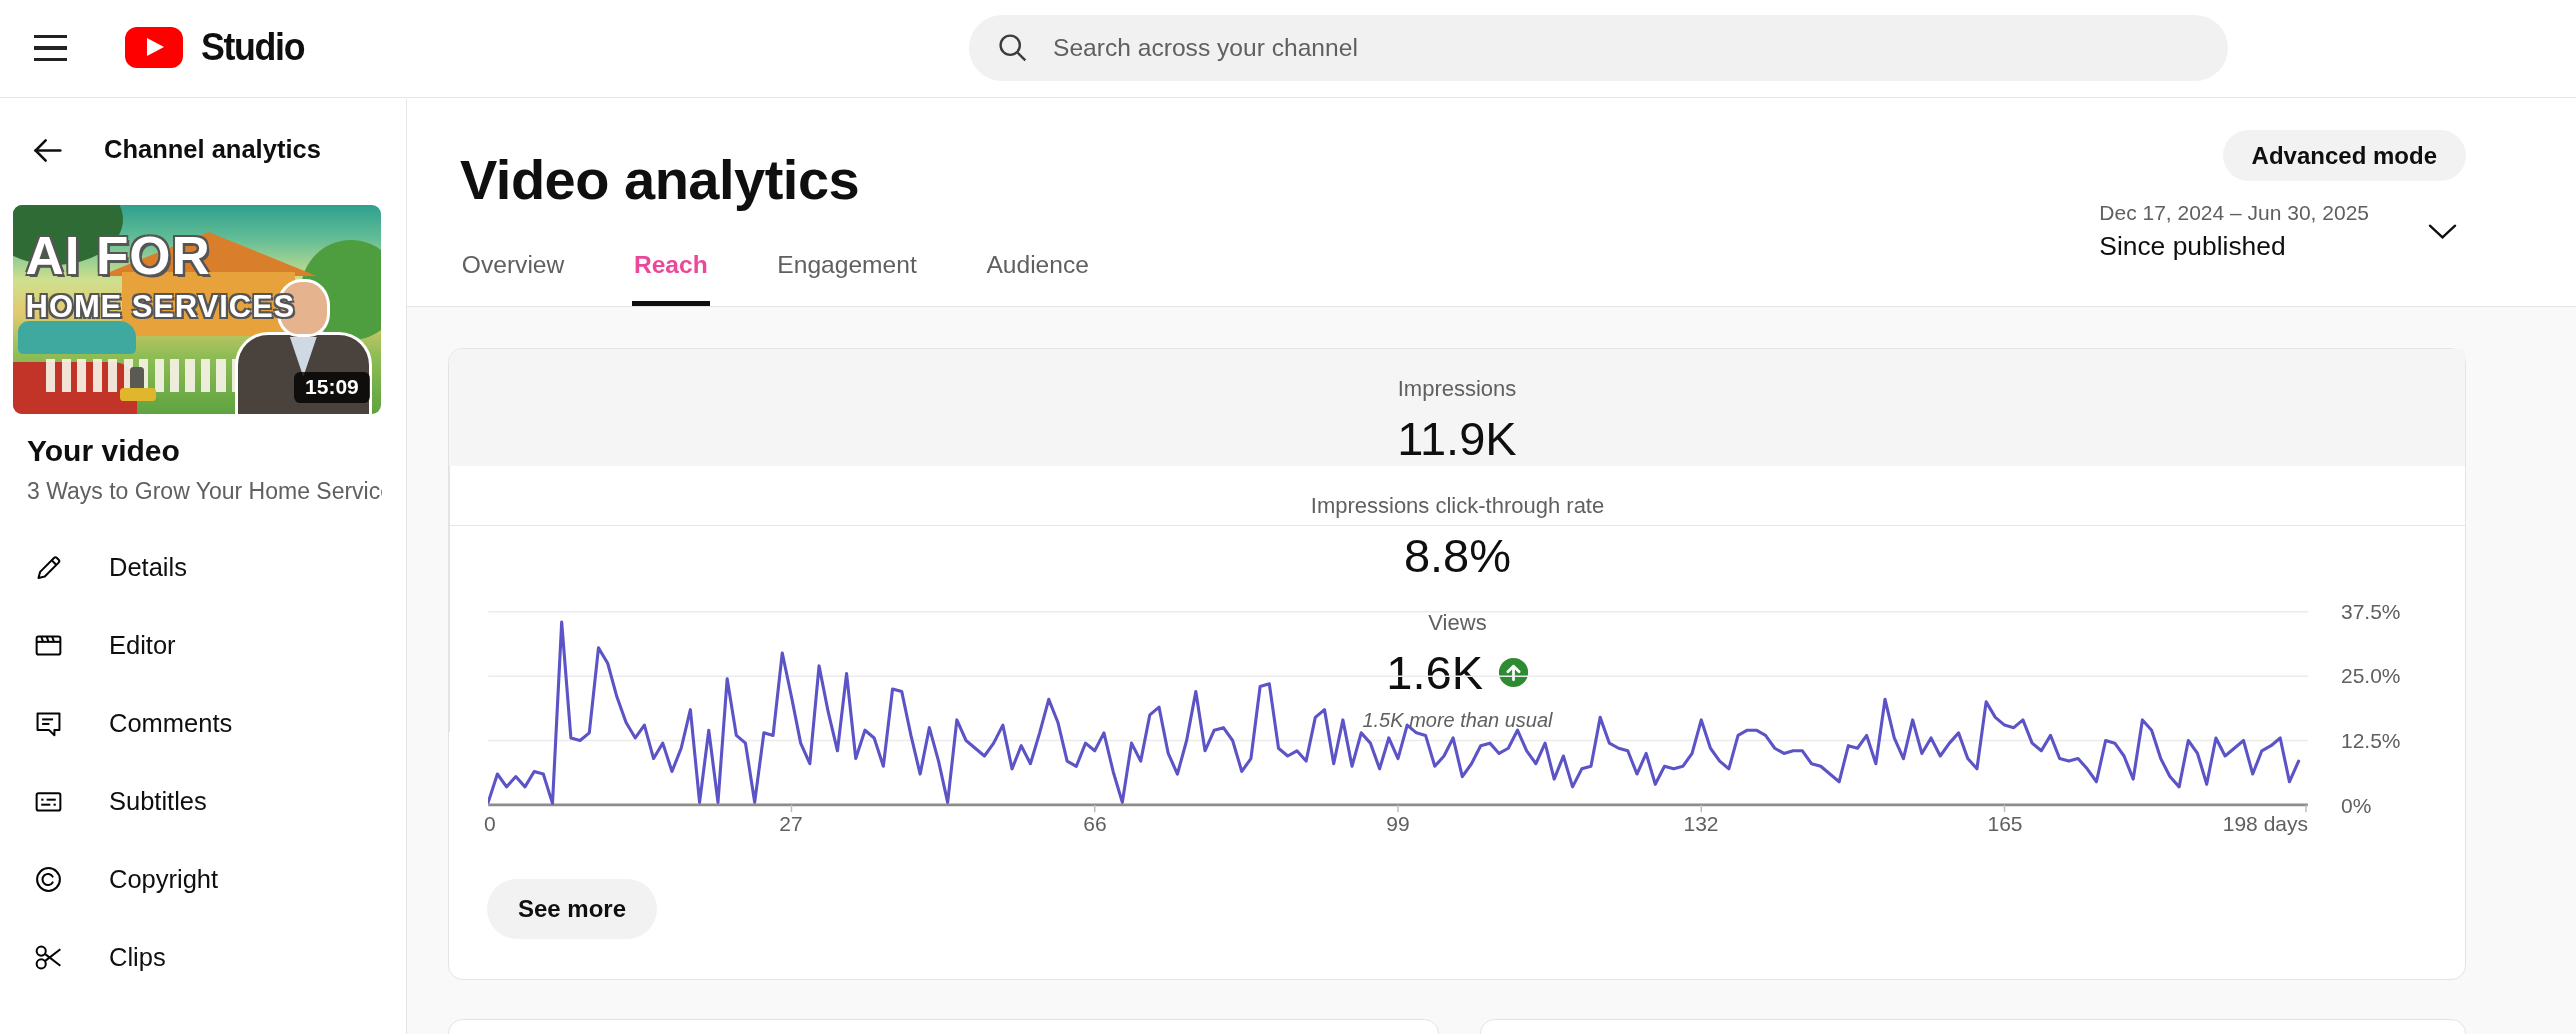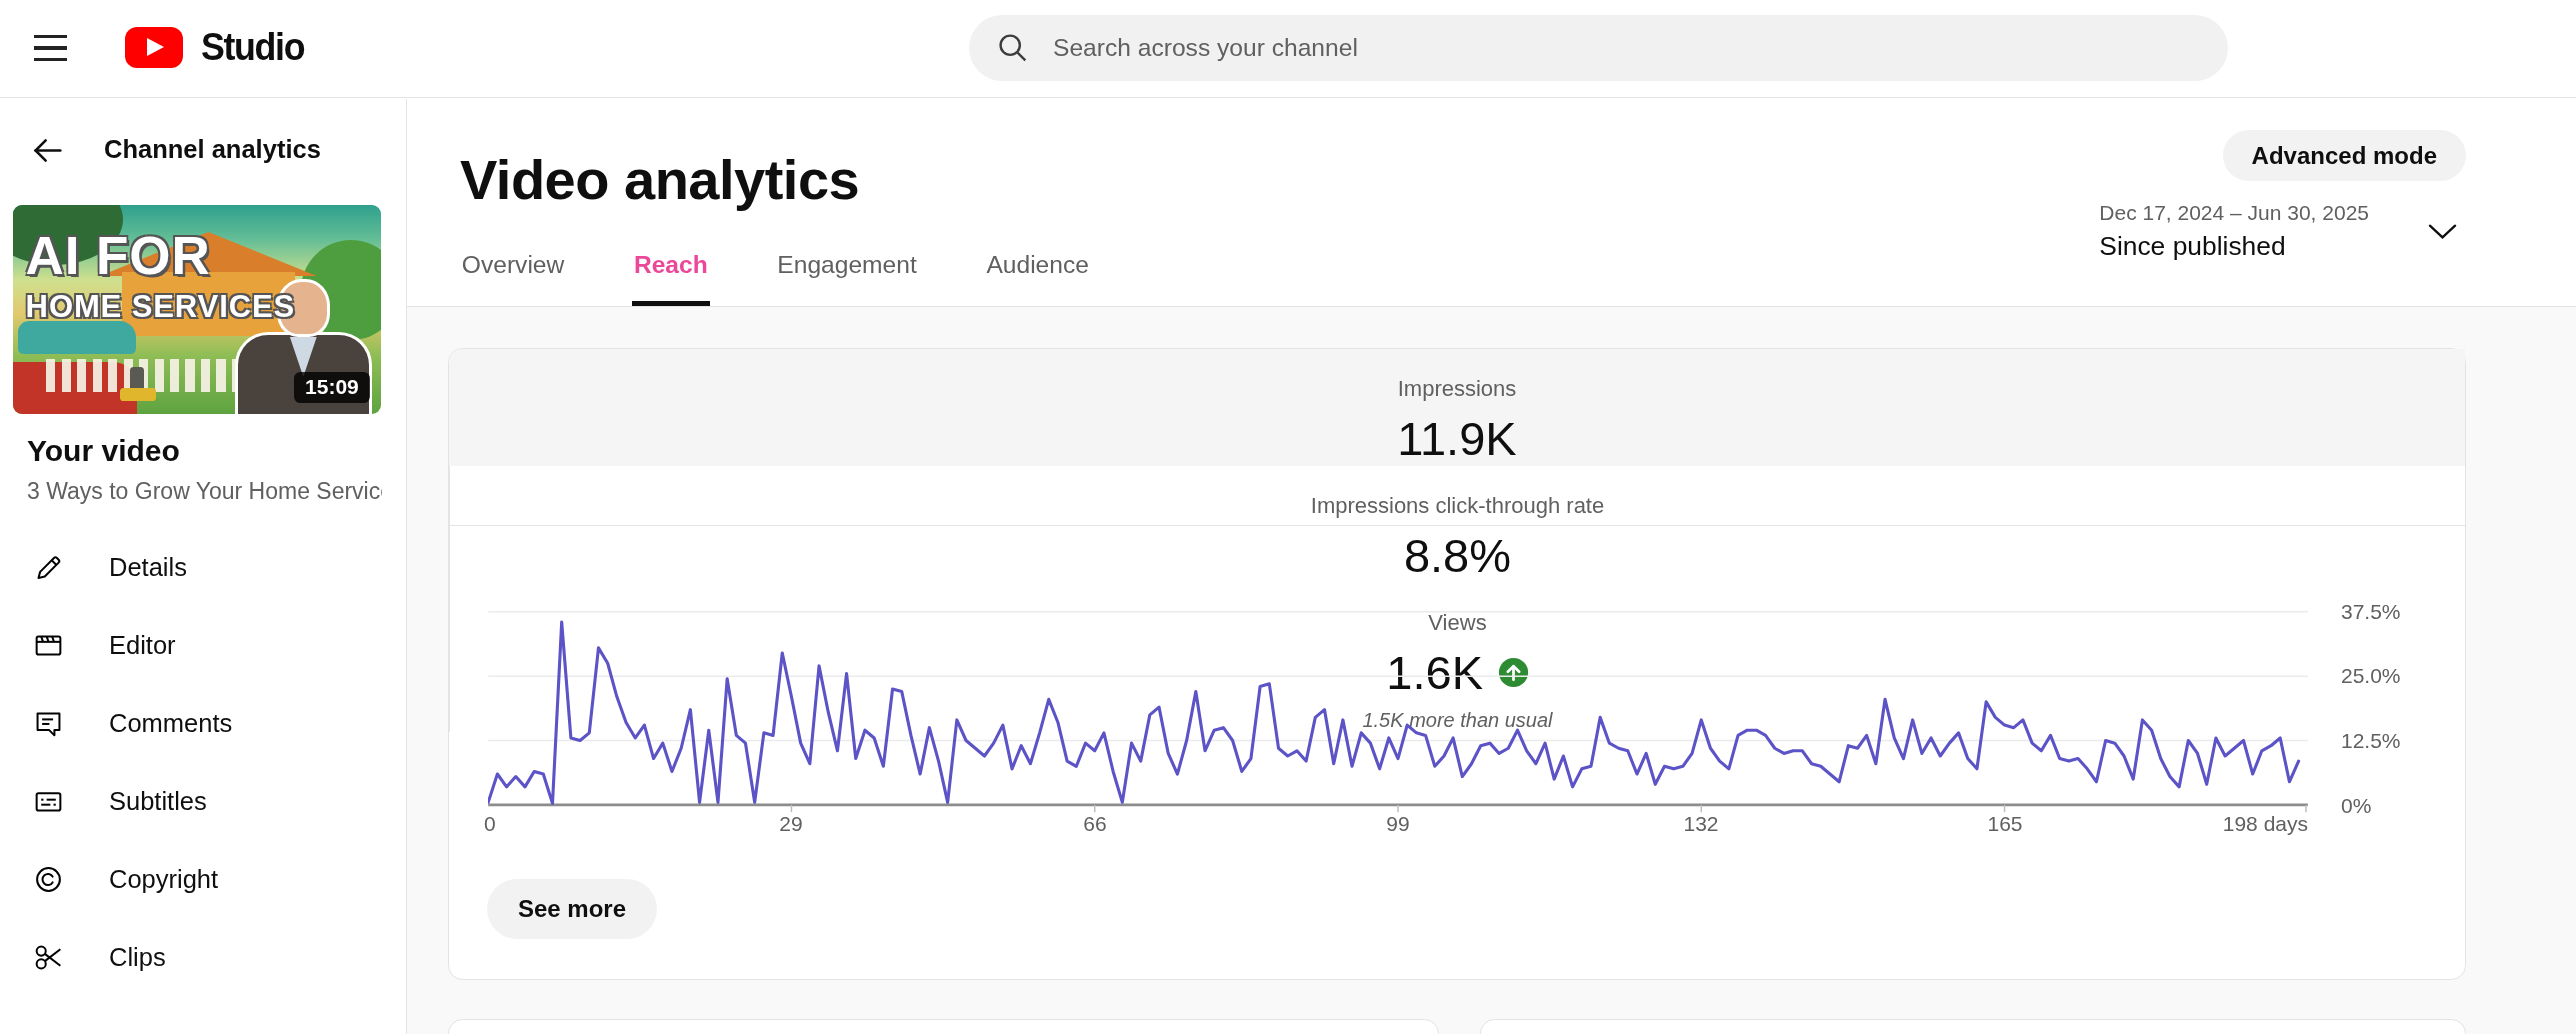--- a/index.html
+++ b/index.html
@@ -284,21 +284,21 @@
               <line x1="1332" y1="214" x2="1332" y2="222"></line>
               <line x1="1665" y1="214" x2="1665" y2="222"></line>
               <line x1="1996" y1="214" x2="1996" y2="222"></line>
             </g>
             <polyline fill="none" stroke="#5b53c6" stroke-width="3.4" stroke-linejoin="round" stroke-linecap="round" points="0.0,211.2 10.1,180.1 20.2,194.2 30.3,182.9 40.4,194.2 50.5,177.3 60.5,180.1 70.6,212.3 80.7,13.3 90.8,140.5 100.9,143.3 111.0,134.9 121.1,41.6 131.2,58.5 141.3,95.3 151.4,123.5 161.5,140.5 171.5,126.4 181.6,163.1 191.7,146.2 201.8,177.3 211.9,151.8 222.0,109.4 232.1,211.2 242.2,132.0 252.3,211.2 262.4,75.5 272.5,137.7 282.5,146.2 292.6,211.2 302.7,134.9 312.8,137.7 322.9,47.2 333.0,95.3 343.1,146.2 353.2,168.8 363.3,61.4 373.4,112.2 383.5,154.6 393.5,69.8 403.6,163.1 413.7,132.0 423.8,140.5 433.9,171.6 444.0,86.8 454.1,89.6 464.2,137.7 474.3,180.1 484.4,129.2 494.5,165.9 504.5,211.2 514.6,120.7 524.7,143.3 534.8,151.8 544.9,160.3 555.0,146.2 565.1,126.4 575.2,174.4 585.3,149.0 595.4,168.8 605.5,134.9 615.5,98.1 625.6,123.5 635.7,165.9 645.8,171.6 655.9,146.2 666.0,154.6 676.1,134.9 686.2,177.3 696.3,211.2 706.4,146.2 716.5,165.9 726.5,115.1 736.6,106.6 746.7,157.5 756.8,180.1 766.9,143.3 777.0,89.6 787.1,154.6 797.2,132.0 807.3,129.2 817.4,143.3 827.5,177.3 837.5,163.1 847.6,84.0 857.7,81.1 867.8,151.8 877.9,160.3 888.0,154.6 898.1,165.9 908.2,117.9 918.3,109.4 928.4,168.8 938.5,120.7 948.5,171.6 958.6,134.9 968.7,146.2 978.8,174.4 988.9,140.5 999.0,163.1 1009.1,126.4 1019.2,134.9 1029.3,137.7 1039.4,171.6 1049.5,160.3 1059.5,140.5 1069.6,182.9 1079.7,168.8 1089.8,149.0 1099.9,146.2 1110.0,157.5 1120.1,151.8 1130.2,132.0 1140.3,154.6 1150.4,168.8 1160.5,146.2 1170.5,185.7 1180.6,160.3 1190.7,194.2 1200.8,174.4 1210.9,171.6 1221.0,117.9 1231.1,146.2 1241.2,151.8 1251.3,154.6 1261.4,180.1 1271.5,157.5 1281.5,191.4 1291.6,171.6 1301.7,174.4 1311.8,171.6 1321.9,157.5 1332.0,120.7 1342.1,151.8 1352.2,165.9 1362.3,174.4 1372.4,137.7 1382.5,132.0 1392.5,132.0 1402.6,137.7 1412.7,151.8 1422.8,157.5 1432.9,154.6 1443.0,154.6 1453.1,168.8 1463.2,171.6 1473.3,180.1 1483.4,188.6 1493.5,149.0 1503.5,151.8 1513.6,137.7 1523.7,168.8 1533.8,98.1 1543.9,140.5 1554.0,163.1 1564.1,120.7 1574.2,157.5 1584.3,140.5 1594.4,160.3 1604.5,146.2 1614.5,134.9 1624.6,163.1 1634.7,174.4 1644.8,100.9 1654.9,117.9 1665.0,126.4 1675.1,129.2 1685.2,120.7 1695.3,146.2 1705.4,154.6 1715.5,137.7 1725.5,163.1 1735.6,165.9 1745.7,163.1 1755.8,174.4 1765.9,188.6 1776.0,143.3 1786.1,146.2 1796.2,160.3 1806.3,185.7 1816.4,120.7 1826.5,132.0 1836.5,163.1 1846.6,182.9 1856.7,194.2 1866.8,143.3 1876.9,157.5 1887.0,191.4 1897.1,140.5 1907.2,160.3 1917.3,151.8 1927.4,143.3 1937.5,180.1 1947.5,154.6 1957.6,149.0 1967.7,140.5 1977.8,188.6 1987.9,165.9"></polyline>
           </svg>
         </div>
 
         <div class="xlabels">
           <span class="first" style="left:0">0</span>
-          <span style="left:303px">29</span>
+          <span style="left:303px">27</span>
           <span style="left:607px">66</span>
           <span style="left:910px">99</span>
           <span style="left:1213px">132</span>
           <span style="left:1517px">165</span>
           <span class="last">198 days</span>
         </div>
 
         <div class="ylabel" style="top:250px">37.5%</div>
         <div class="ylabel" style="top:314px">25.0%</div>
         <div class="ylabel" style="top:379px">12.5%</div>

